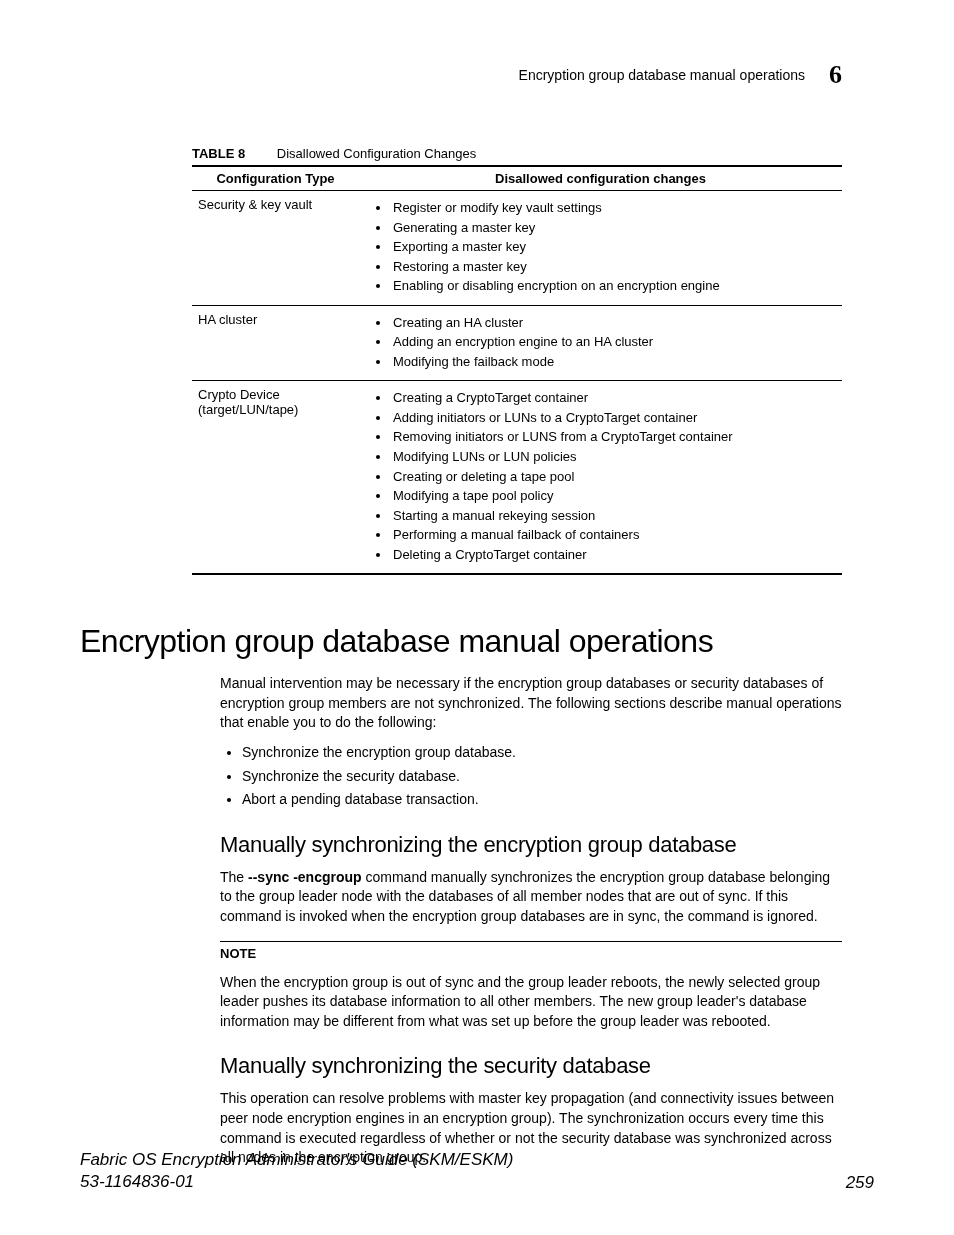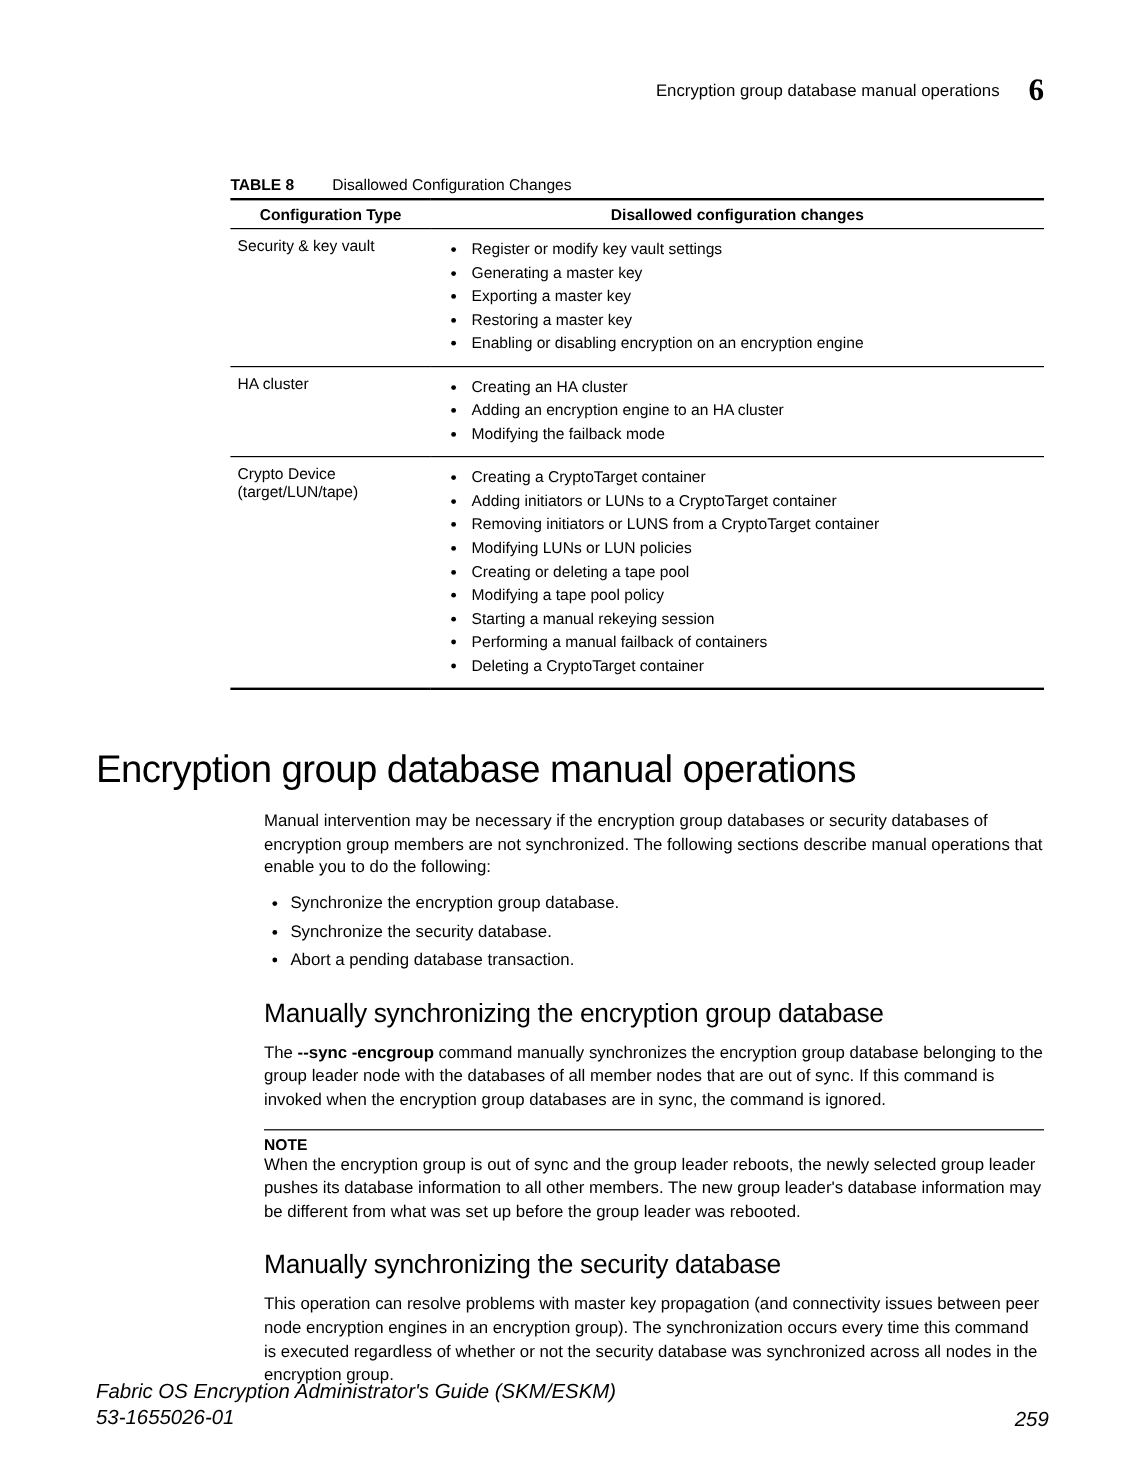--- a/index.html
+++ b/index.html
@@ -13,21 +13,21 @@
     height: 1235px;
     position: relative;
     box-sizing: border-box;
   }
   .page {
     position: absolute;
     top: 0; left: 0;
     width: 954px;
     height: 1235px;
     box-sizing: border-box;
-    padding: 60px 84px 0 80px;
+    padding: 60px 112px 0 80px;
   }
   .running-head {
     display: flex;
     justify-content: flex-end;
     align-items: center;
     gap: 24px;
     font-size: 14px;
     margin-bottom: 56px;
   }
   .running-head .chapnum {
@@ -193,27 +193,27 @@
       <li>Synchronize the security database.</li>
       <li>Abort a pending database transaction.</li>
     </ul>
 
     <h2 class="sub">Manually synchronizing the encryption group database</h2>
     <p class="body">
       <span>The </span><span class="cmd">--sync -encgroup</span><span> command manually synchronizes the encryption group database belonging to the group leader node with the databases of all member nodes that are out of sync. If this command is invoked when the encryption group databases are in sync, the command is ignored.</span>
     </p>
     <div class="note-rule"></div>
     <p class="note-label">NOTE</p>
-    <p class="body" style="margin-top:0">When the encryption group is out of sync and the group leader reboots, the newly selected group leader pushes its database information to all other members. The new group leader's database information may be different from what was set up before the group leader was rebooted.</p>
+    <p class="body" style="margin-top:12px">When the encryption group is out of sync and the group leader reboots, the newly selected group leader pushes its database information to all other members. The new group leader's database information may be different from what was set up before the group leader was rebooted.</p>
 
     <h2 class="sub">Manually synchronizing the security database</h2>
     <p class="body">This operation can resolve problems with master key propagation (and connectivity issues between peer node encryption engines in an encryption group). The synchronization occurs every time this command is executed regardless of whether or not the security database was synchronized across all nodes in the encryption group.</p>
   </div>
 
   <div class="footer">
     <div class="left">
       <span>Fabric OS Encryption Administrator's Guide (SKM/ESKM)</span><br>
-      <span>53-1655026-01</span>
+      <span>53-1164836-01</span>
     </div>
     <div>259</div>
   </div>
 
 </div>
 
 </body></html>

